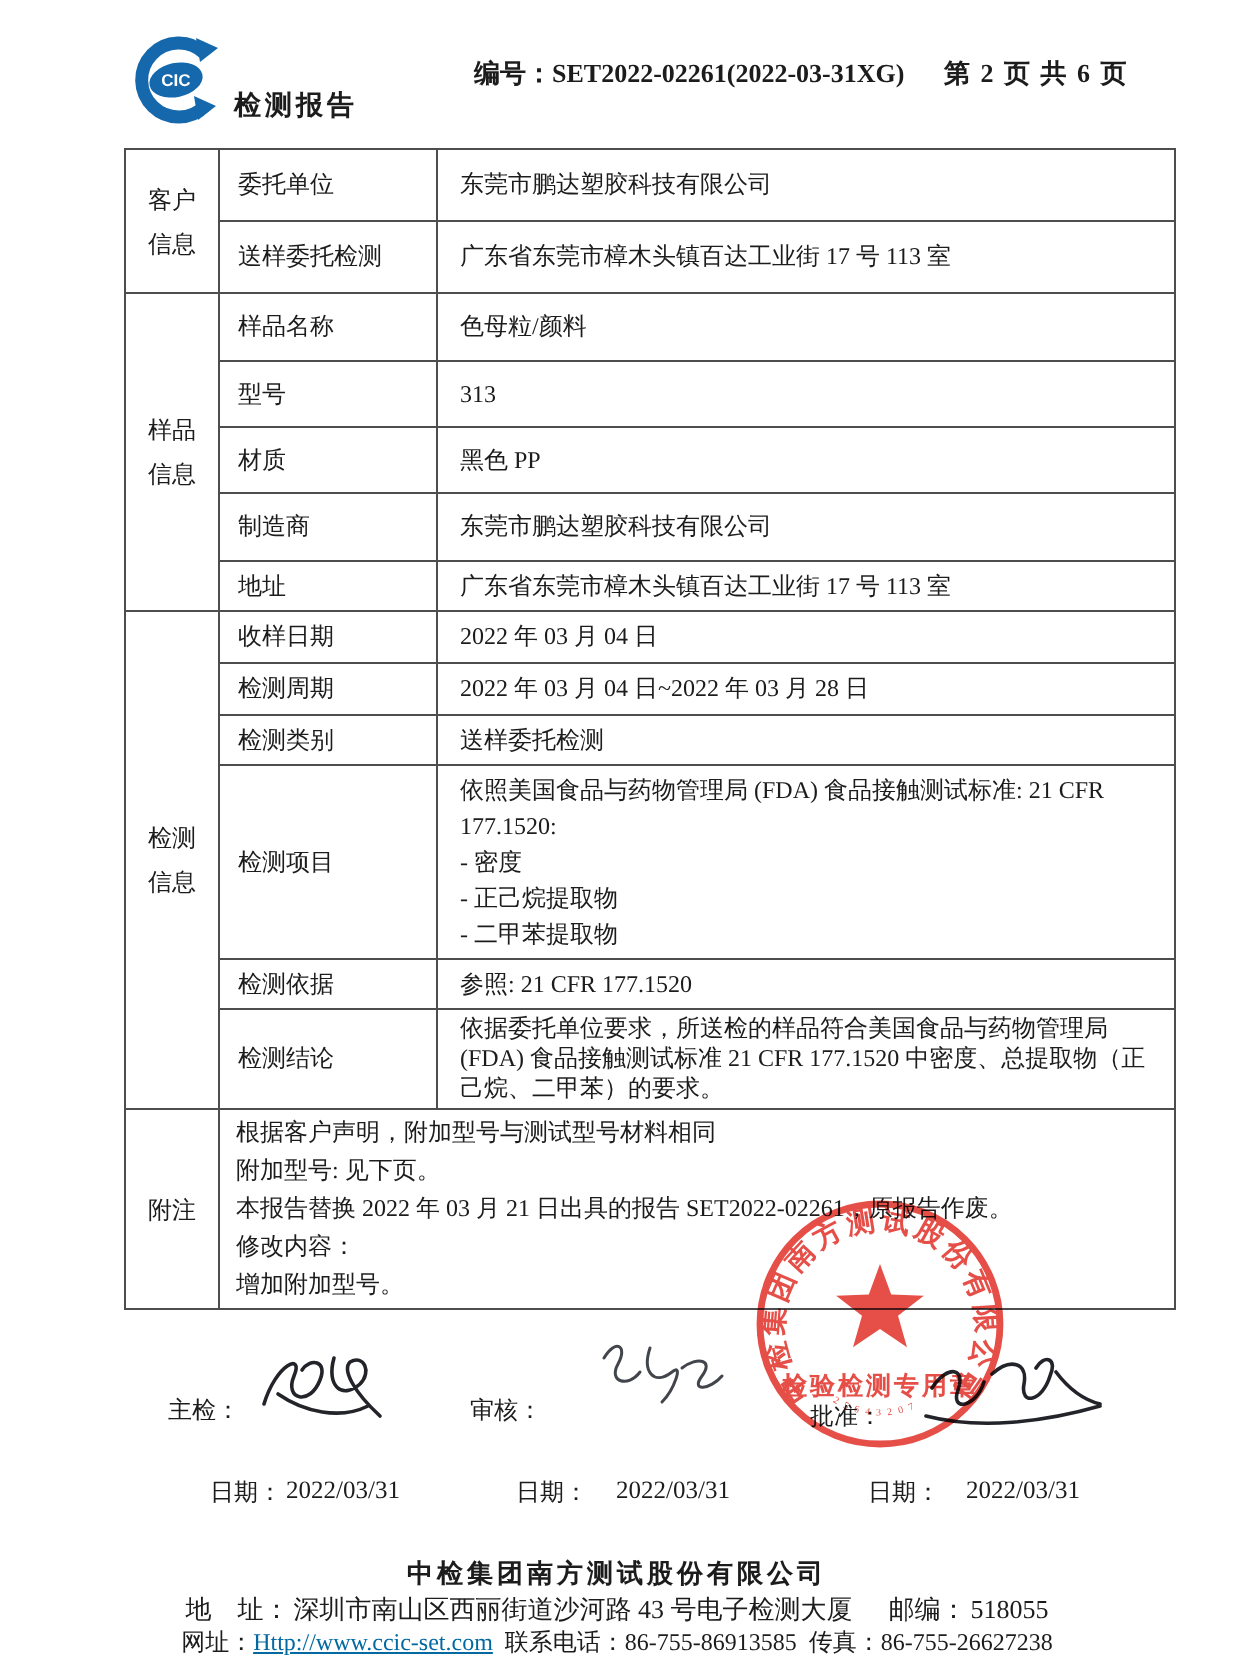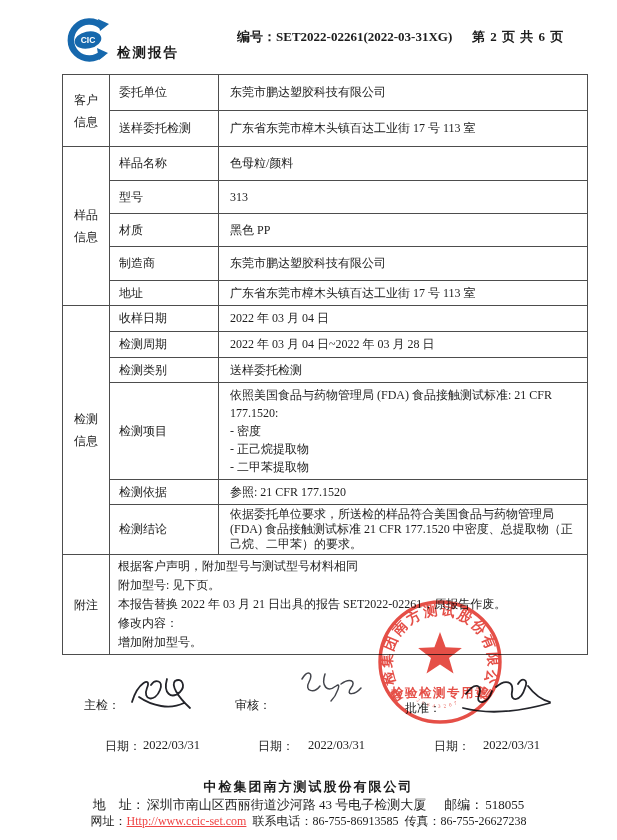--- a/index.html
+++ b/index.html
@@ -28,21 +28,21 @@
   .sig-label{font-size:12px;}
   .date-label{font-size:12px;margin-left:21px;}
   .date-val{font-size:12.5px;}
   .stamp{mix-blend-mode:multiply;opacity:.9;}
   
   .foot{left:0;width:617px;text-align:center;}
   .foot-company{top:778px;font-size:13px;font-weight:bold;letter-spacing:2px;}
   .foot-line{top:796px;font-size:13px;}
   .foot-line2{top:813px;font-size:12px;}
   .foot-line span{margin:0 1px;}
-  a.url{color:#ef4444;text-decoration:underline;}
+  a.url{color:#0369a1;text-decoration:underline;}
   .gap{display:inline-block;width:14px;}
 </style>
 </head>
 <body>
 
 <div class="abs" style="left:62px;top:15px;width:50px;height:50px;">
   <svg width="50" height="50" viewBox="0 0 50 50">
     <path d="M 40,11.5 A 18.5,18.5 0 1 0 40.5,38" fill="none" stroke="#1668ad" stroke-width="6.5"></path>
     <polygon points="36,4 47,9 38,16" fill="#1668ad"></polygon>
     <polygon points="37,45 46,38 35,33" fill="#1668ad"></polygon>

